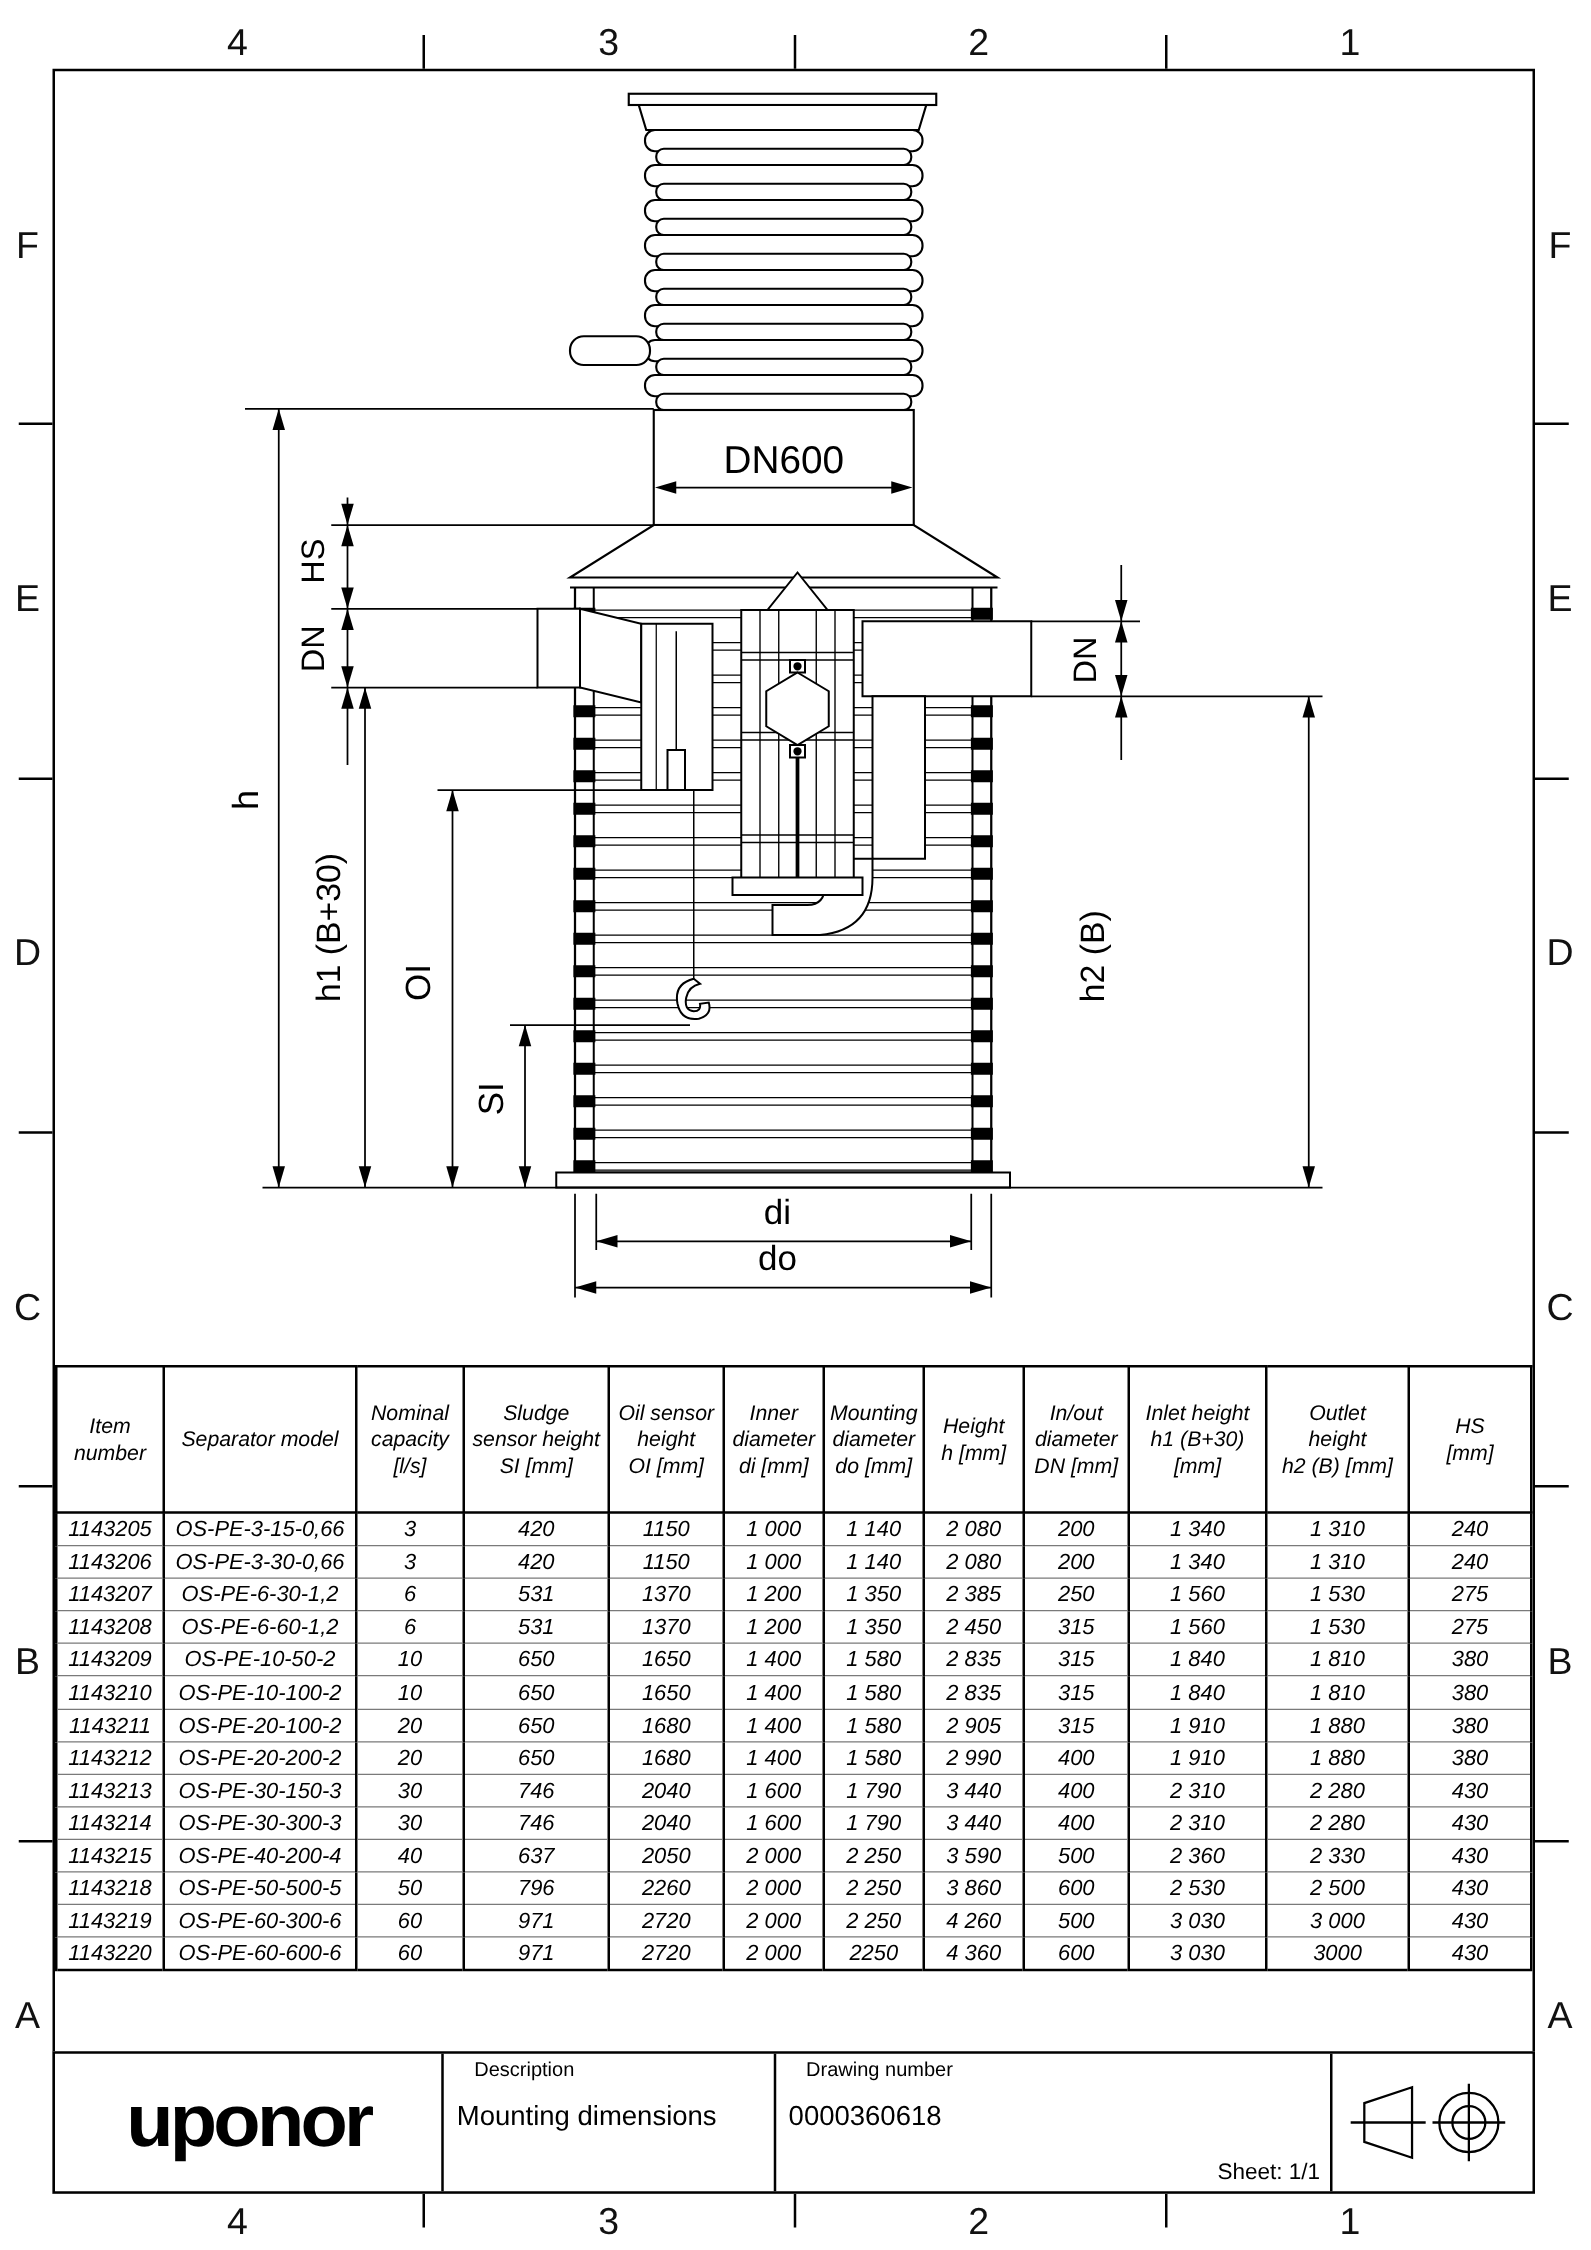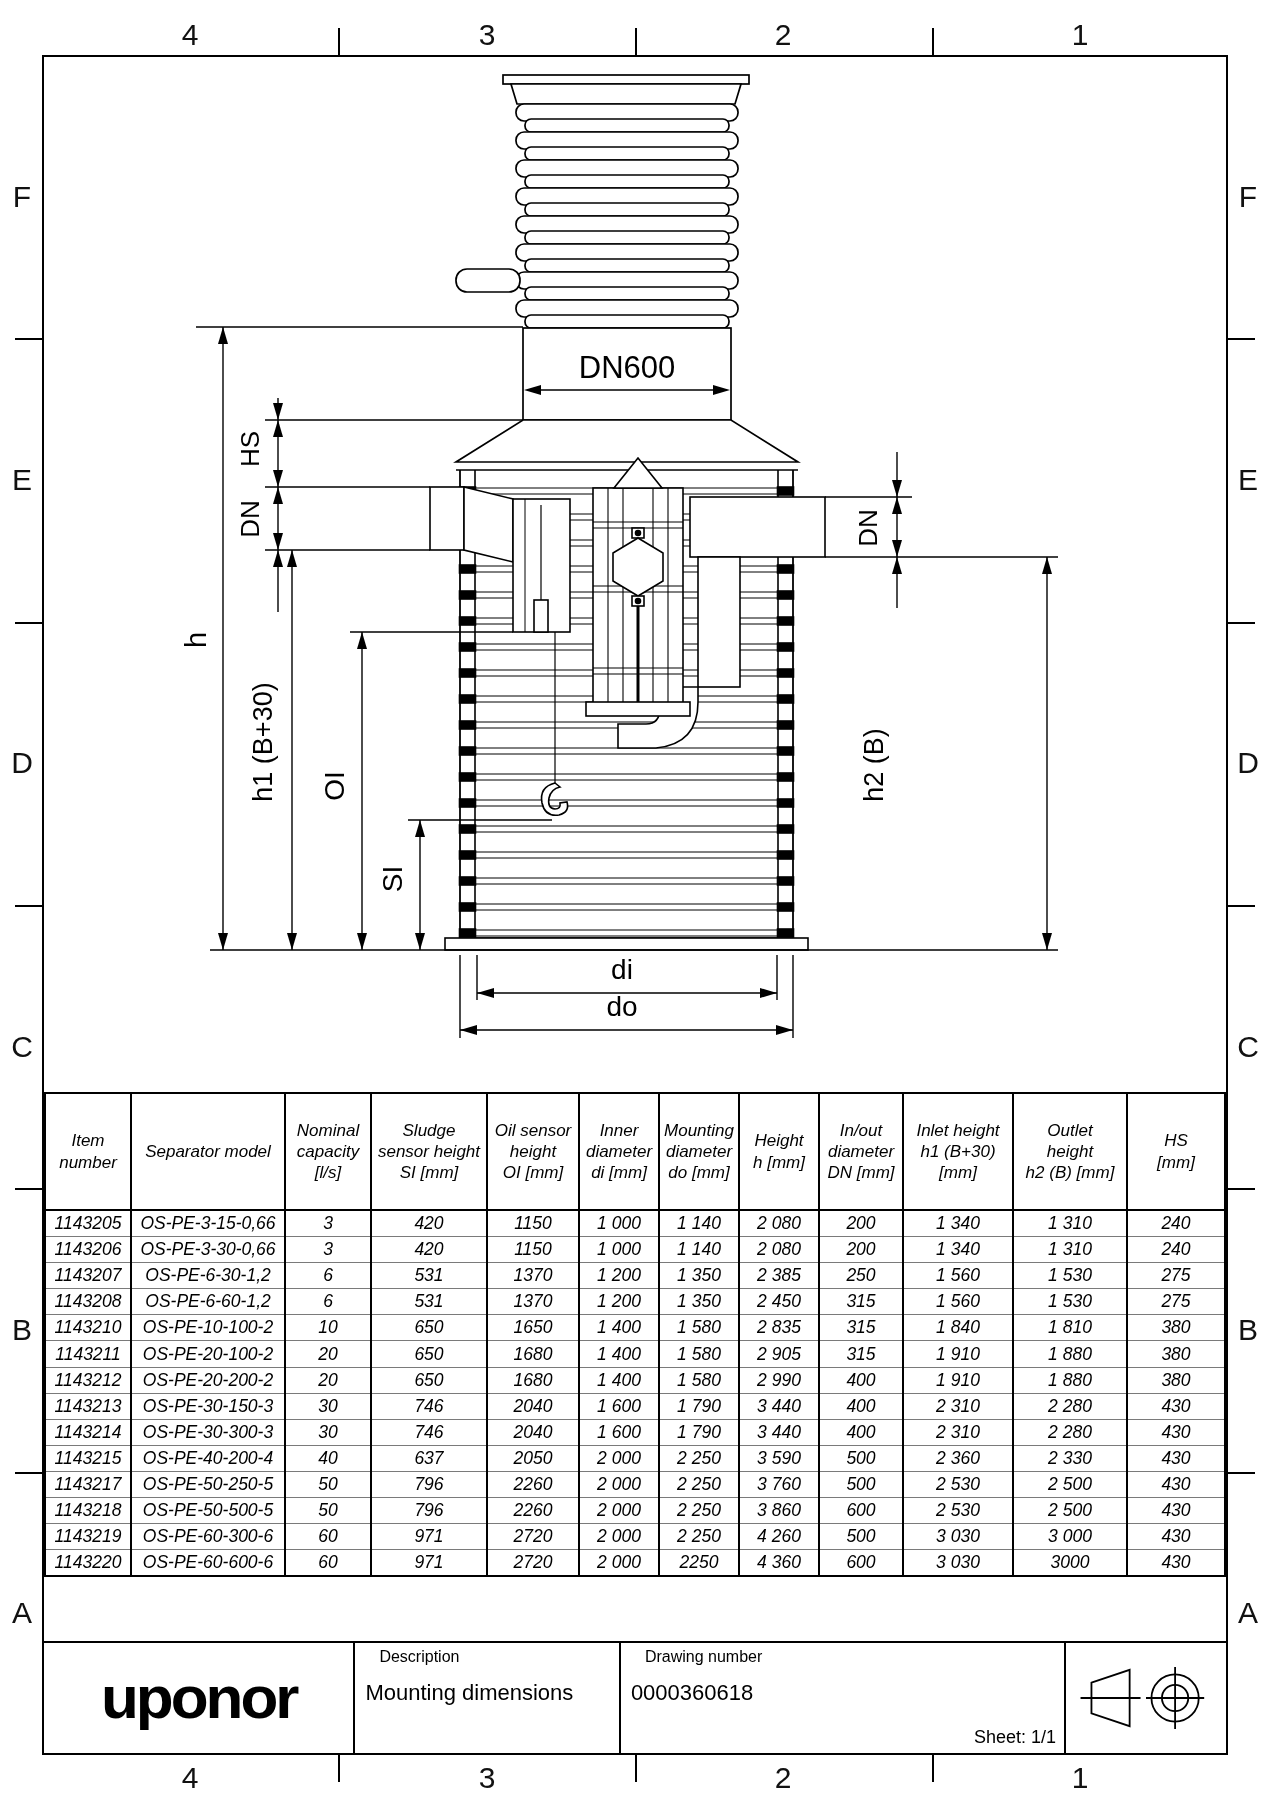--- a/index.html
+++ b/index.html
@@ -417,20 +417,34 @@
           <td>1370</td>
           <td>1 200</td>
           <td>1 350</td>
           <td>2 450</td>
           <td>315</td>
           <td>1 560</td>
           <td>1 530</td>
           <td>275</td>
         </tr>
         <tr>
+          <td>1143209</td>
+          <td>OS-PE-10-50-2</td>
+          <td>10</td>
+          <td>650</td>
+          <td>1650</td>
+          <td>1 400</td>
+          <td>1 580</td>
+          <td>2 835</td>
+          <td>315</td>
+          <td>1 840</td>
+          <td>1 810</td>
+          <td>380</td>
+        </tr>
+        <tr>
           <td>1143210</td>
           <td>OS-PE-10-100-2</td>
           <td>10</td>
           <td>650</td>
           <td>1650</td>
           <td>1 400</td>
           <td>1 580</td>
           <td>2 835</td>
           <td>315</td>
           <td>1 840</td>
@@ -498,34 +512,20 @@
           <td>OS-PE-40-200-4</td>
           <td>40</td>
           <td>637</td>
           <td>2050</td>
           <td>2 000</td>
           <td>2 250</td>
           <td>3 590</td>
           <td>500</td>
           <td>2 360</td>
           <td>2 330</td>
-          <td>430</td>
-        </tr>
-        <tr>
-          <td>1143217</td>
-          <td>OS-PE-50-250-5</td>
-          <td>50</td>
-          <td>796</td>
-          <td>2260</td>
-          <td>2 000</td>
-          <td>2 250</td>
-          <td>3 760</td>
-          <td>500</td>
-          <td>2 530</td>
-          <td>2 500</td>
           <td>430</td>
         </tr>
         <tr>
           <td>1143218</td>
           <td>OS-PE-50-500-5</td>
           <td>50</td>
           <td>796</td>
           <td>2260</td>
           <td>2 000</td>
           <td>2 250</td>

